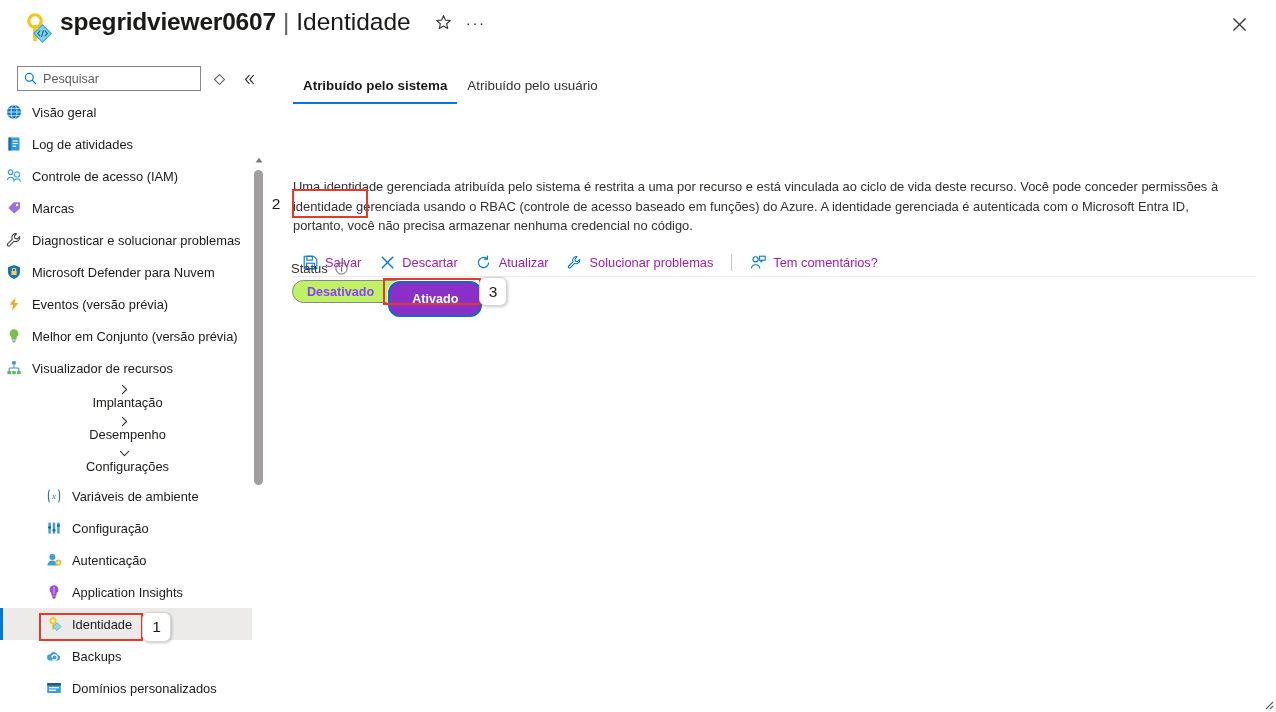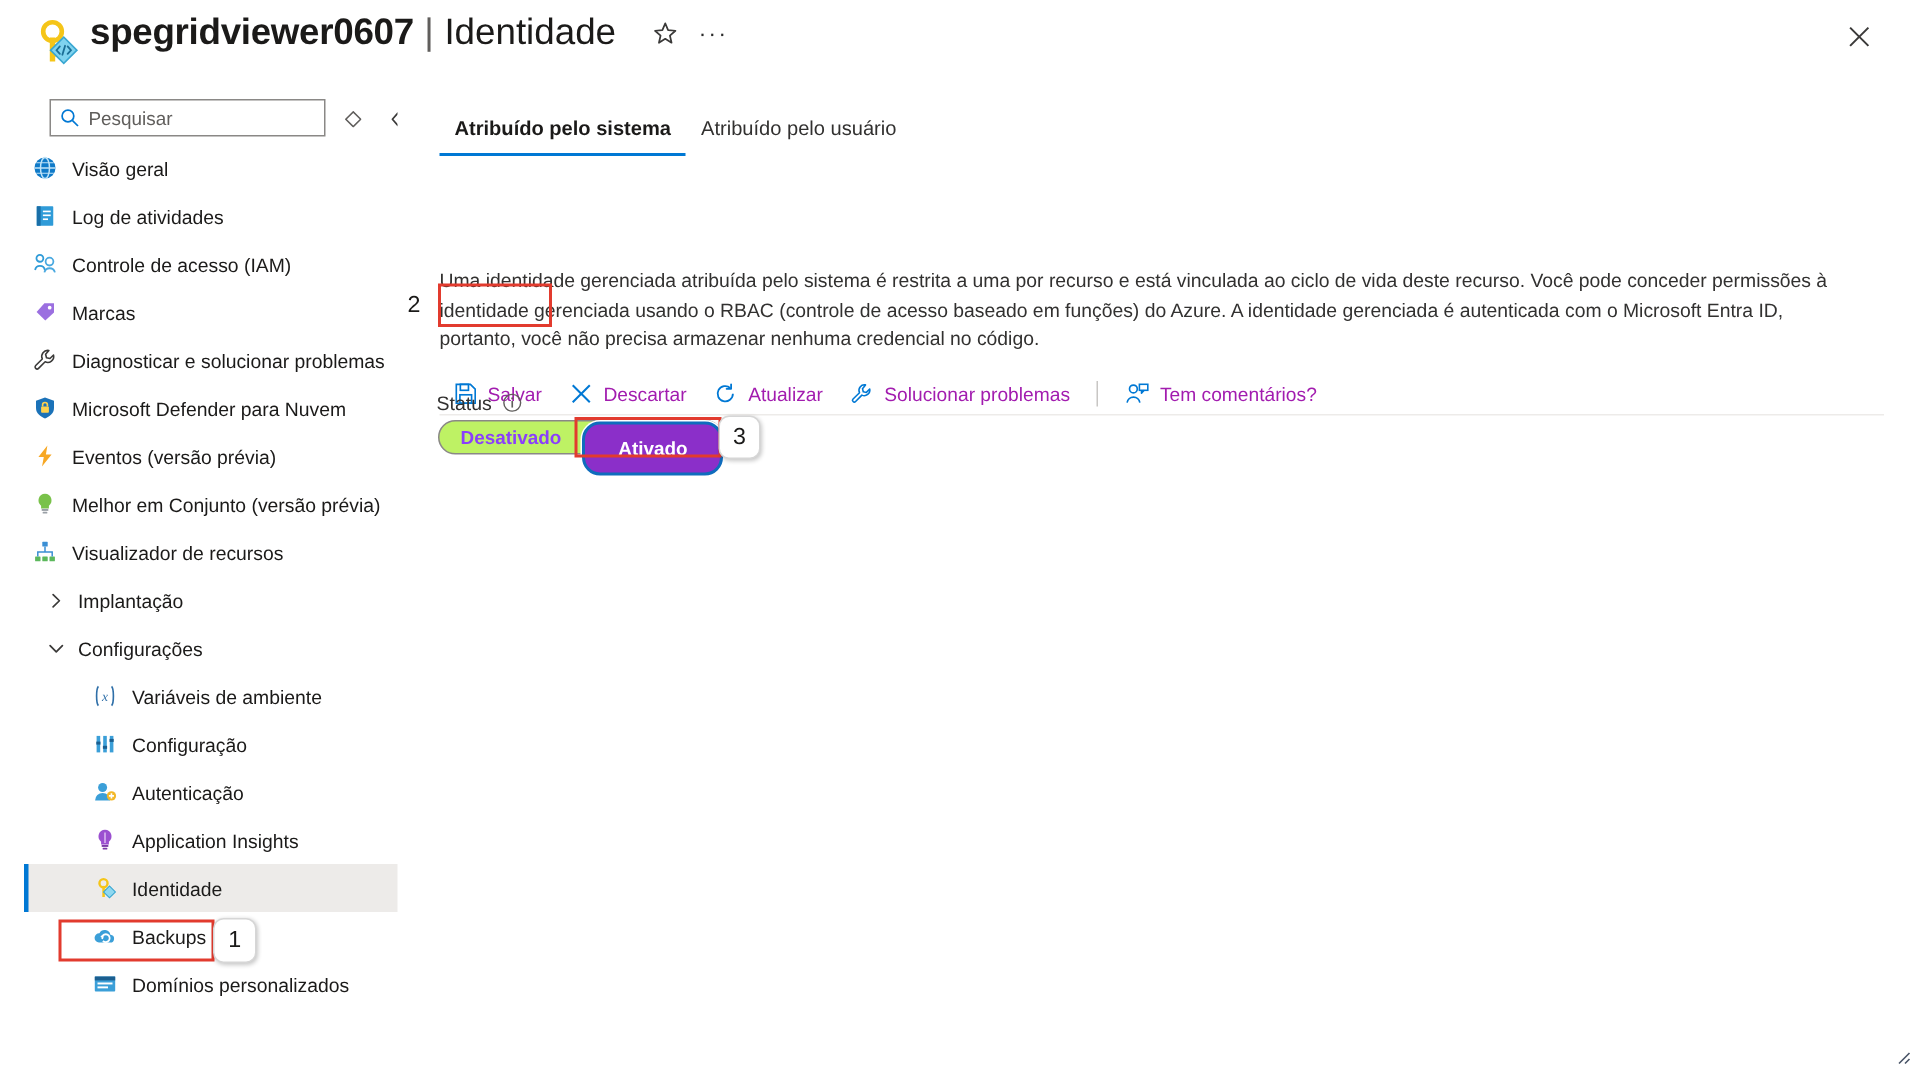--- a/index.html
+++ b/index.html
@@ -25,21 +25,21 @@
   .title-sub-blade { font-size: 24.5px; font-weight: 400; color: #1b1a19; line-height: 34px; white-space: nowrap; }
   .star-btn { margin-left: 20px; width: 26px; height: 26px; display: flex; align-items: center; justify-content: center; cursor: pointer; }
   .ellipsis-btn { margin-left: 6px; width: 26px; height: 26px; display: flex; align-items: center; justify-content: center; cursor: pointer; color: #2b2b2b; font-size: 15px; letter-spacing: 1.6px; }
   .subtitle { position: absolute; left: 61px; top: 36px; font-size: 17px; color: #6d28d9; margin-top: 48px; }
   .close-btn {
     position: absolute; right: 21px; top: 8px; width: 32px; height: 32px;
     display: flex; align-items: center; justify-content: center; cursor: pointer;
   }
 
   
-  .sidebar { position: absolute; left: 0; top: 58px; width: 265px; height: 654px; background: #fff; margin-left: 16px; }
+  .sidebar { position: absolute; left: 0; top: 58px; width: 265px; height: 654px; background: #fff; }
   .search-row { position: absolute; left: 0; top: 8px; width: 265px; height: 30px; }
   .search-box {
     position: absolute; left: 17px; top: 0; width: 184px; height: 25px;
     border: 1px solid #8a8886; background: #fff; display: flex; align-items: center;
   }
   .search-box .mag { margin-left: 6px; margin-right: 6px; display: flex; }
   .search-input {
     border: none; outline: none; background: transparent;
     font-family: "Liberation Sans", sans-serif; font-size: 12.6px; color: #323130;
     width: 140px; padding: 0;
@@ -49,21 +49,21 @@
   .side-act.diamond { left: 208px; }
   .side-act.collapse { left: 238px; }
 
   .navlist { position: absolute; left: 0; top: 38px; width: 253px; height: 616px; overflow: hidden; }
   .nav-item {
     position: relative; display: flex; align-items: center; height: 32px;
     padding-left: 4px; cursor: pointer; font-size: 12.9px; color: #1b1a19; white-space: nowrap;
   }
   .nav-item .ico { width: 20px; height: 20px; margin-right: 8px; display: flex; align-items: center; justify-content: center; flex: 0 0 20px; }
   .nav-item.child { padding-left: 44px; }
-  .nav-item.group { padding-left: 12px; }
+  .nav-item.group { padding-left: 2px; flex-direction: column; }
   .nav-item.group .chev { width: 18px; margin-right: 6px; display: flex; align-items: center; justify-content: center; color: #323130; }
   .nav-item.selected { background: #edebe9; }
   .nav-item.selected::before {
     content: ""; position: absolute; left: 0; top: 0; width: 3px; height: 32px; background: #0078d4;
   }
 
   
   .scroll { position: absolute; left: 252px; top: 96px; width: 13px; height: 616px; background: #fff; }
   .scroll .up, .scroll .dn { position: absolute; left: 1px; width: 11px; height: 12px; display: flex; align-items: center; justify-content: center; cursor: pointer; }
   .scroll .up { top: 0; }
@@ -304,20 +304,28 @@
 
       <div class="nav-item group">
         <span class="chev">
           <svg width="11" height="11" viewBox="0 0 11 11">
             <path d="M3.4 1.4 L7.6 5.5 L3.4 9.6" fill="none" stroke="#3b3a39" stroke-width="1.15" stroke-linecap="round" stroke-linejoin="round"></path>
           </svg>
         </span>
         <span>Implantação</span>
       </div>
 
+      <div class="nav-item group">
+        <span class="chev">
+          <svg width="11" height="11" viewBox="0 0 11 11">
+            <path d="M3.4 1.4 L7.6 5.5 L3.4 9.6" fill="none" stroke="#3b3a39" stroke-width="1.15" stroke-linecap="round" stroke-linejoin="round"></path>
+          </svg>
+        </span>
+        <span>Desempenho</span>
+      </div>
 
       <div class="nav-item group">
         <span class="chev">
           <svg width="11" height="11" viewBox="0 0 11 11">
             <path d="M1.4 3.4 L5.5 7.6 L9.6 3.4" fill="none" stroke="#3b3a39" stroke-width="1.15" stroke-linecap="round" stroke-linejoin="round"></path>
           </svg>
         </span>
         <span>Configurações</span>
       </div>
 

